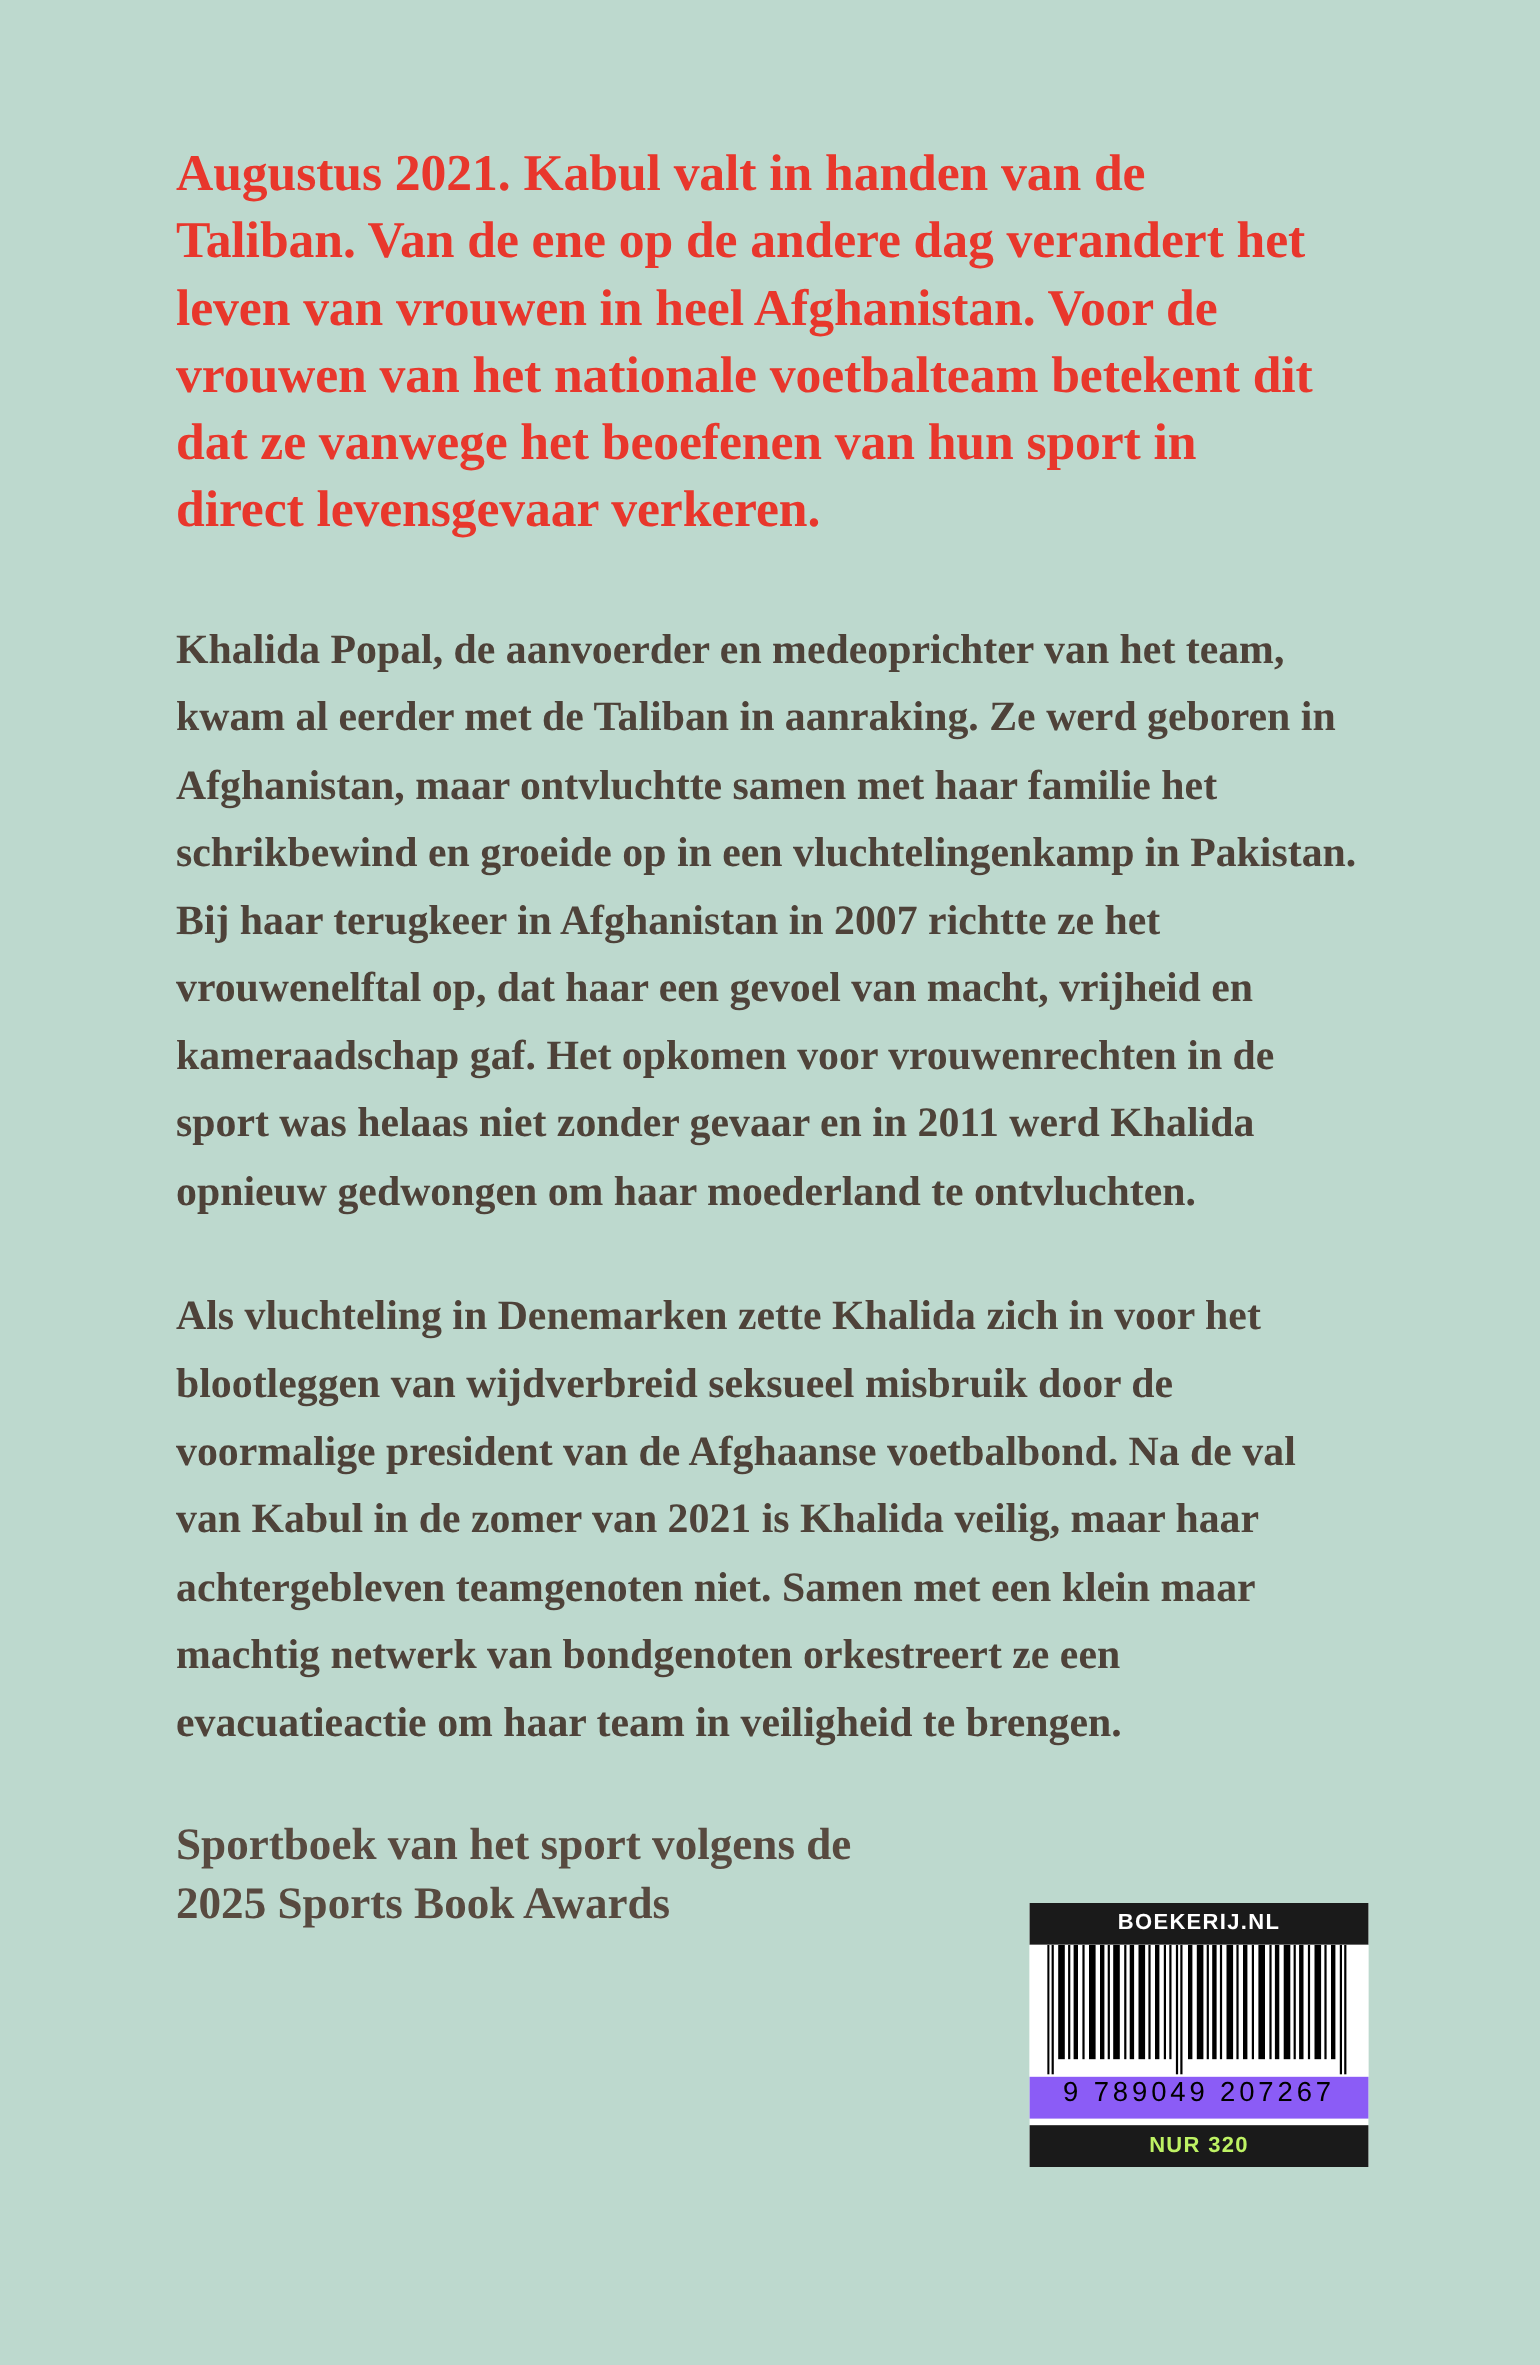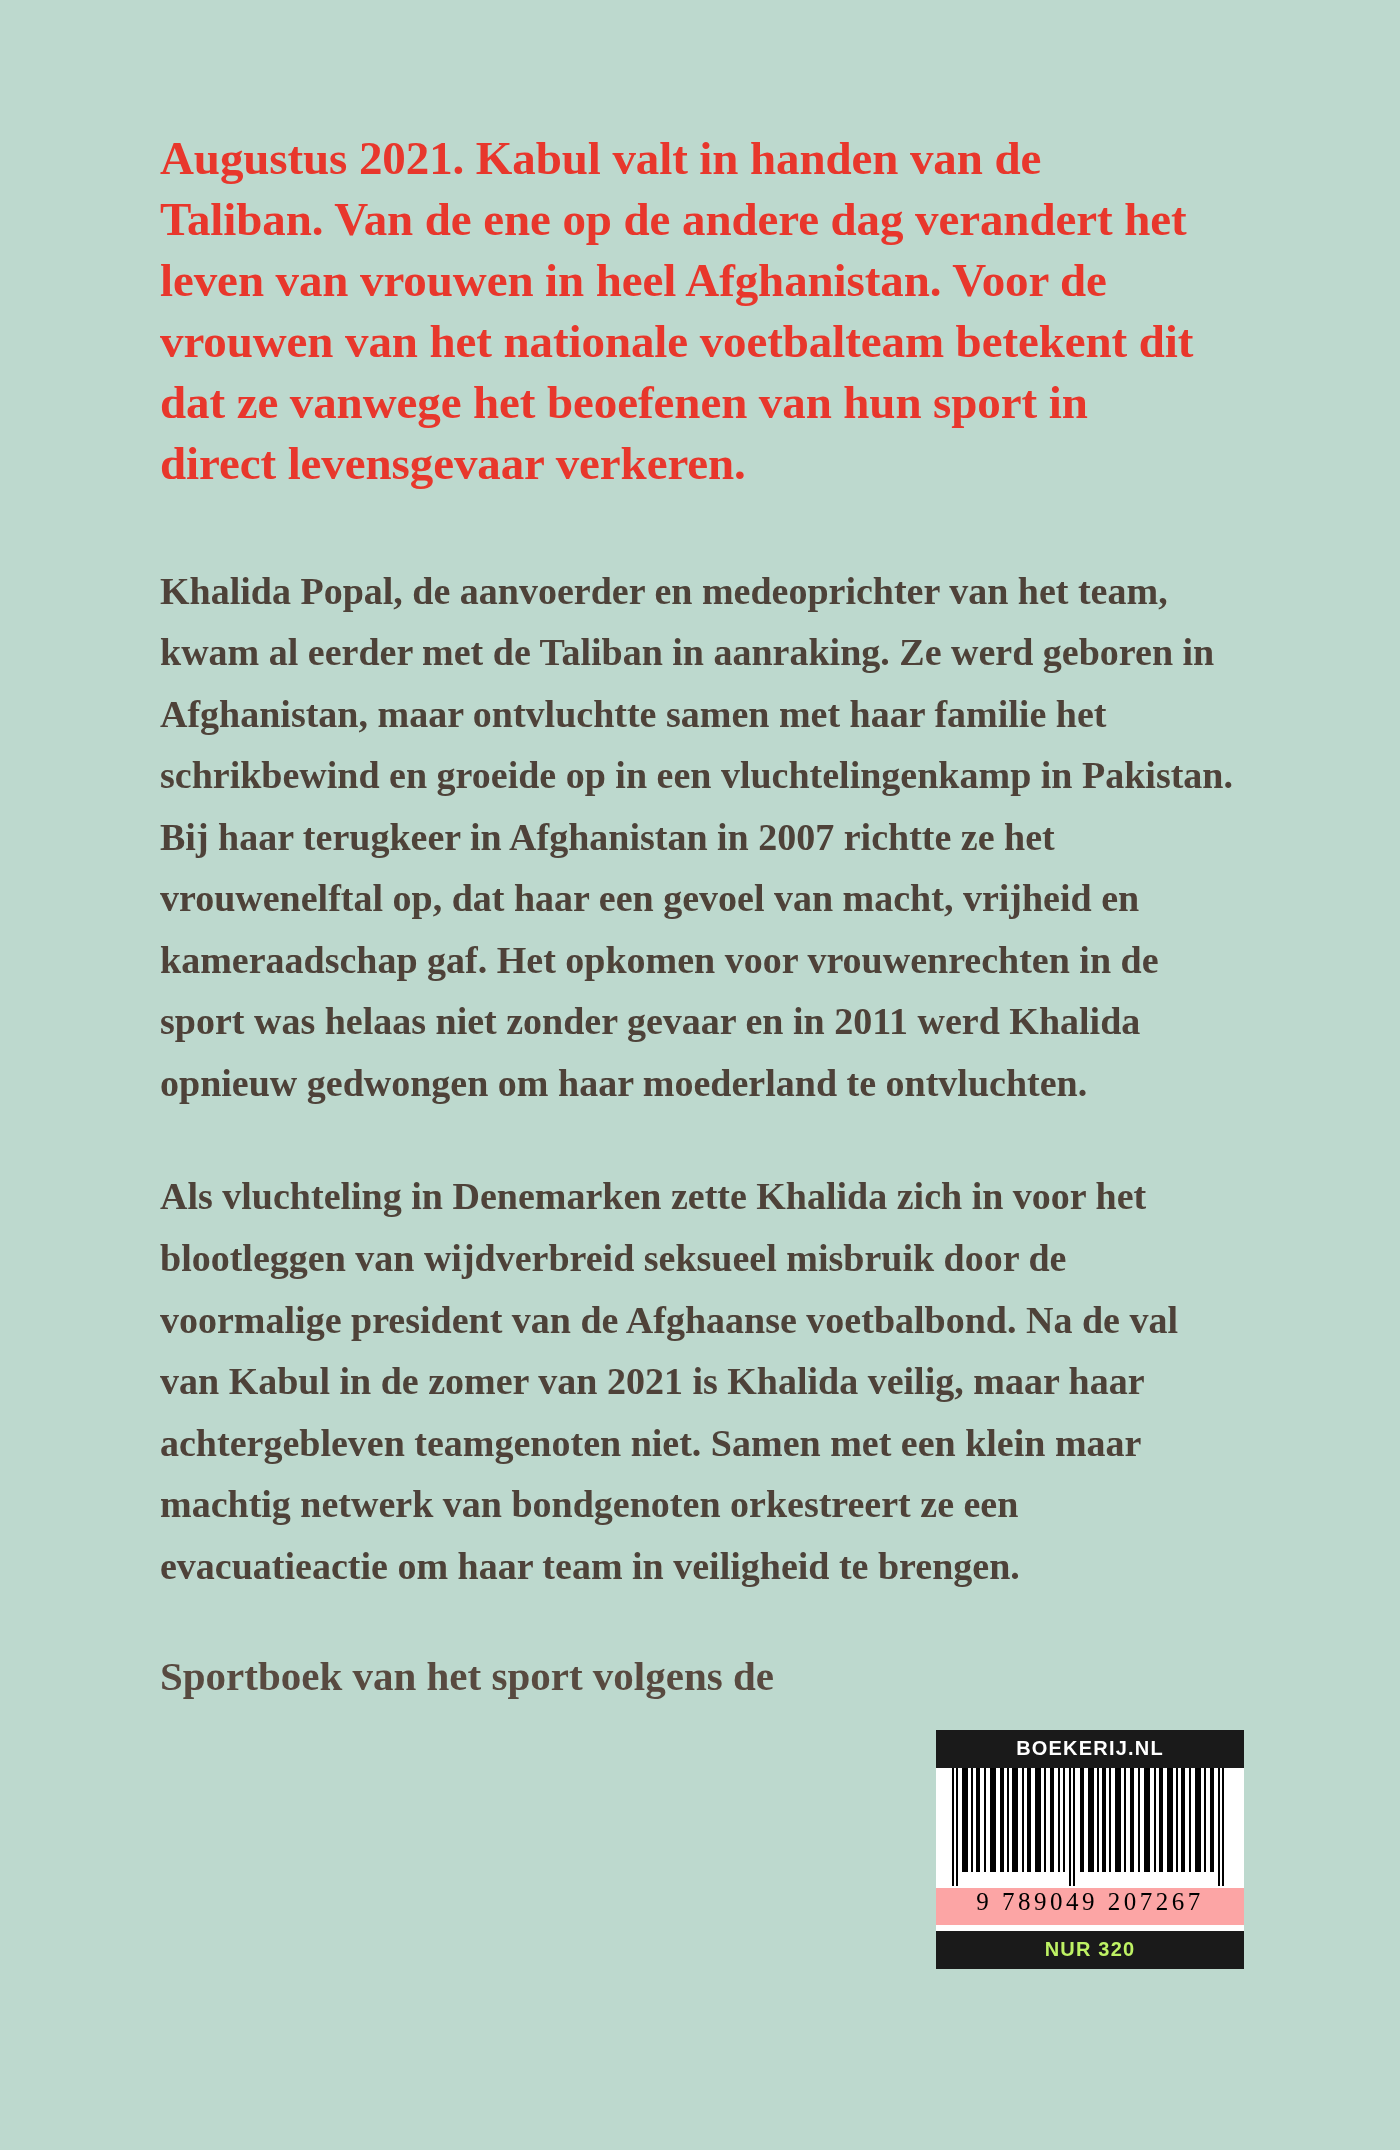--- a/index.html
+++ b/index.html
@@ -102,24 +102,24 @@
     padding: 0 16px 2px 16px;
   }
 
   .barcode-bars {
     display: block;
     width: 100%;
     height: 118px;
   }
 
   .barcode-digits {
-    background: #fca5a5;
+    background: #8b5cf6;
     color: #000000;
     text-align: center;
-    font-family: Liberation Serif, serif;
+    font-family: Liberation Sans, sans-serif;
     font-size: 25px;
     letter-spacing: 3.5px;
     padding: 0 0 9px 0;
     white-space: pre;
   }
 
   .barcode-bottom-bar {
     background: #1a1a1a;
     color: #bef264;
     text-align: center;
@@ -139,20 +139,21 @@
   <div class="content">
 
     <p class="headline">Augustus 2021. Kabul valt in handen van de Taliban. Van de ene op de andere dag verandert het leven van vrouwen in heel Afghanistan. Voor de vrouwen van het nationale voetbalteam betekent dit dat ze vanwege het beoefenen van hun sport in direct levensgevaar verkeren.</p>
 
     <p class="body-para">Khalida Popal, de aanvoerder en medeoprichter van het team, kwam al eerder met de Taliban in aanraking. Ze werd geboren in Afghanistan, maar ontvluchtte samen met haar familie het schrikbewind en groeide op in een vluchtelingenkamp in Pakistan. Bij haar terugkeer in Afghanistan in 2007 richtte ze het vrouwenelftal op, dat haar een gevoel van macht, vrijheid en kameraadschap gaf. Het opkomen voor vrouwenrechten in de sport was helaas niet zonder gevaar en in 2011 werd Khalida opnieuw gedwongen om haar moederland te ontvluchten.</p>
 
     <p class="body-para">Als vluchteling in Denemarken zette Khalida zich in voor het blootleggen van wijdverbreid seksueel misbruik door de voormalige president van de Afghaanse voetbalbond. Na de val van Kabul in de zomer van 2021 is Khalida veilig, maar haar achtergebleven teamgenoten niet. Samen met een klein maar machtig netwerk van bondgenoten orkestreert ze een evacuatieactie om haar team in veiligheid te brengen.</p>
 
     <div class="award">
       <div>Sportboek van het sport volgens de</div>
+      <div>2025 Sports Book Awards</div>
     </div>
 
   </div>
 
   <div class="barcode-block">
 
     <div class="barcode-top-bar">BOEKERIJ.NL</div>
 
 
     <div class="barcode-bars-wrap">

